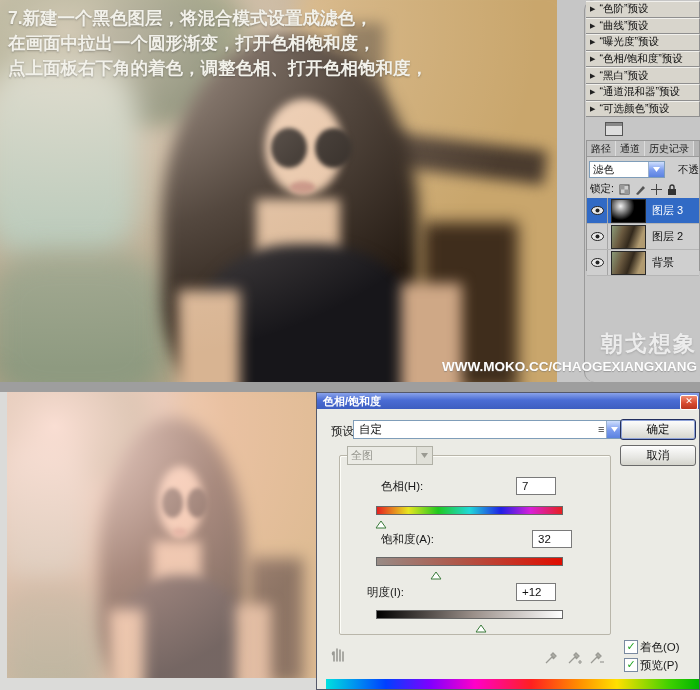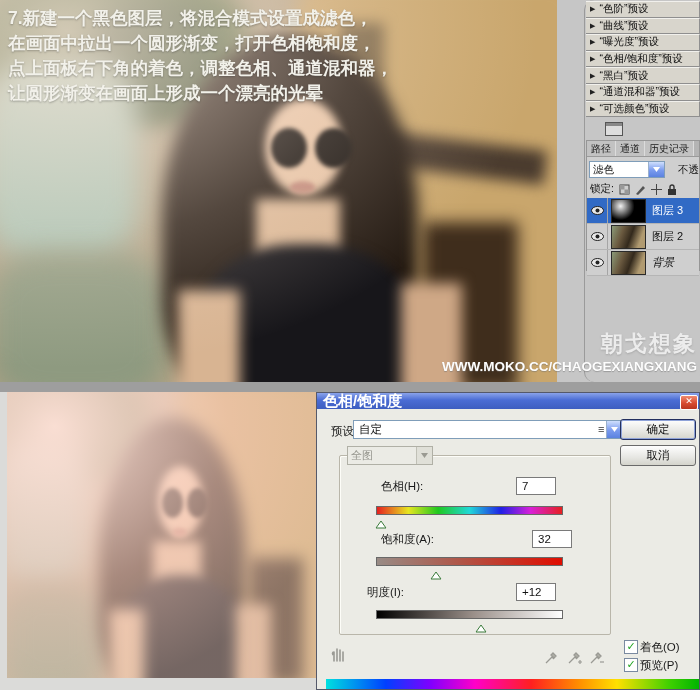--- a/index.html
+++ b/index.html
@@ -67,31 +67,31 @@
   .lock-row{height:18px;display:flex;align-items:center;gap:5px;padding-left:3px;font-size:10.5px;color:#111;}
   .lockicons{display:flex;gap:5px;align-items:center;}
   .layer-row{height:25px;display:flex;align-items:center;border-bottom:1px solid #b5b5b5;background:#cfcfcf;}
   .layer-row.sel{background:#316ac5;}
   .eye-cell{width:20px;height:100%;border-right:1px solid #a5a5a5;display:flex;align-items:center;justify-content:center;flex:0 0 auto;}
   .thumb{width:33px;height:22px;border:1px solid #2a2a2a;margin-left:3px;flex:0 0 auto;position:relative;overflow:hidden;}
   .thumb-black{background:radial-gradient(circle at 26% 28%,rgba(255,255,255,.95),rgba(255,255,255,0) 48%),#000;}
   .thumb-photo{background:linear-gradient(110deg,#8a9a78 0%,#6b5a40 30%,#33291c 55%,#b09a70 82%);}
   .lname{font-size:11px;color:#111;margin-left:6px;white-space:nowrap;}
   .sel .lname{color:#fff;}
-  .italic{font-style:italic;}
+  .italic{}
 
   
   .midband{position:absolute;left:0;top:382px;width:700px;height:10px;background:#9e9e9e;}
   .bottom-bg{position:absolute;left:0;top:392px;width:318px;height:298px;background:#dbdbd9;}
 
   
   .dialog{position:absolute;left:316px;top:392px;width:384px;height:298px;background:#ebebe5;
           border:1px solid #55596a;box-sizing:border-box;overflow:hidden;z-index:6;}
   .dtitle{height:16px;background:linear-gradient(180deg,#8aa3ea,#4a6cd4 45%,#3d5dc0);
-          color:#fff;font-size:15px;font-weight:bold;line-height:16px;padding-left:6px;}
+          color:#fff;font-size:11px;font-weight:bold;line-height:16px;padding-left:6px;}
   .dclose{position:absolute;top:2px;right:1px;width:16px;height:13px;border:1px solid #fff;border-radius:2px;
           background:linear-gradient(180deg,#ef8a70,#d84a30 55%,#b93620);color:#fff;font-size:9px;
           line-height:11px;text-align:center;font-weight:bold;}
   .dlabel{position:absolute;font-size:11.5px;color:#1a1a1a;white-space:nowrap;}
   .preset-dd{position:absolute;left:36px;top:27px;width:270px;height:19px;}
   .preset-dd .dd-text{font-size:11.5px;padding-left:5px;}
   .plist-icon{position:absolute;left:281px;top:30px;font-size:11px;color:#333;letter-spacing:-1px;}
   .xp-btn{position:absolute;left:303px;width:74px;height:19px;background:linear-gradient(180deg,#fefefe,#e6e6e2 60%,#d4d4cc);
           border:1px solid #6a6a6a;border-radius:3px;font-size:11.5px;color:#111;text-align:center;line-height:18px;}
   .xp-btn.default{border-color:#24305e;box-shadow:0 0 0 1px #8ea2d8 inset;}
@@ -135,22 +135,21 @@
   <div class="pl pl-chest"></div>
   <div class="pl pl-tank"></div>
   <div class="pl pl-arm-l"></div>
   <div class="pl pl-arm-r"></div>
   <div class="pl pl-wash"></div>
 </div>
 
 <div class="tut">
   <div>7.新建一个黑色图层，将混合模式设置成滤色，</div>
   <div>在画面中拉出一个圆形渐变，打开色相饱和度，</div>
-  <div>点上面板右下角的着色，调整色相、通道混和器，</div>
-  <div>让圆形渐变在画面上形成一个漂亮的光晕</div>
+  <div>点上面板右下角的着色，调整色相、打开色相饱和度，</div>
 </div>
 
 <div class="watermark">
   <div class="wm-brand">朝戈想象</div>
   <div class="wm-url">WWW.MOKO.CC/CHAOGEXIANGXIANG</div>
 </div>
 
 <div class="rpanel">
   <div class="preset-list">
     <div class="preset-row">

